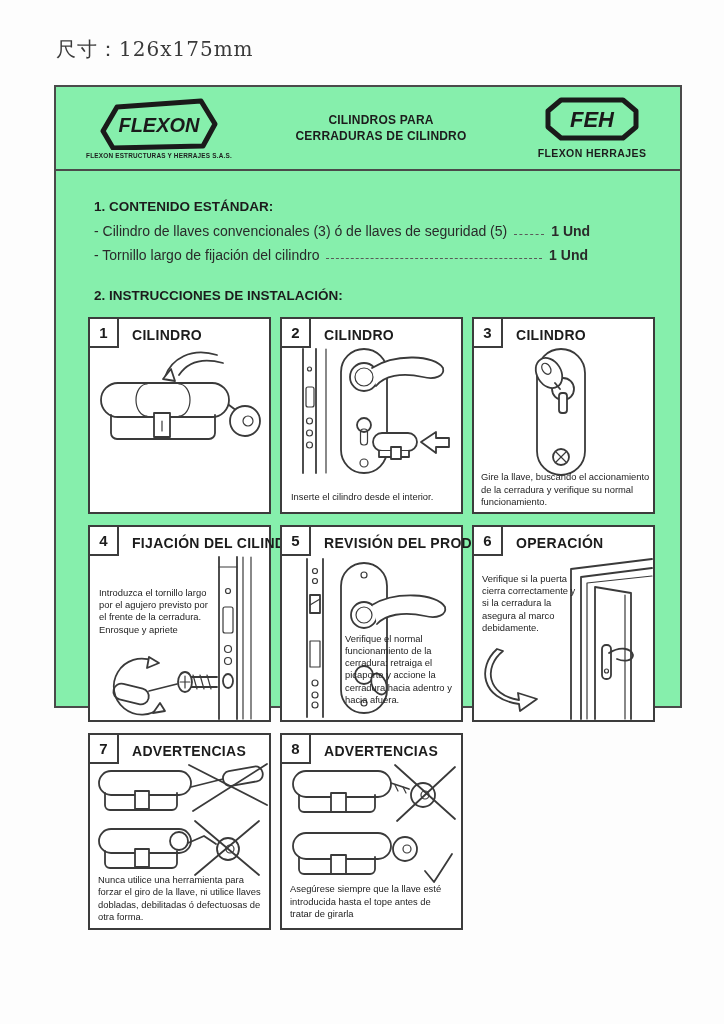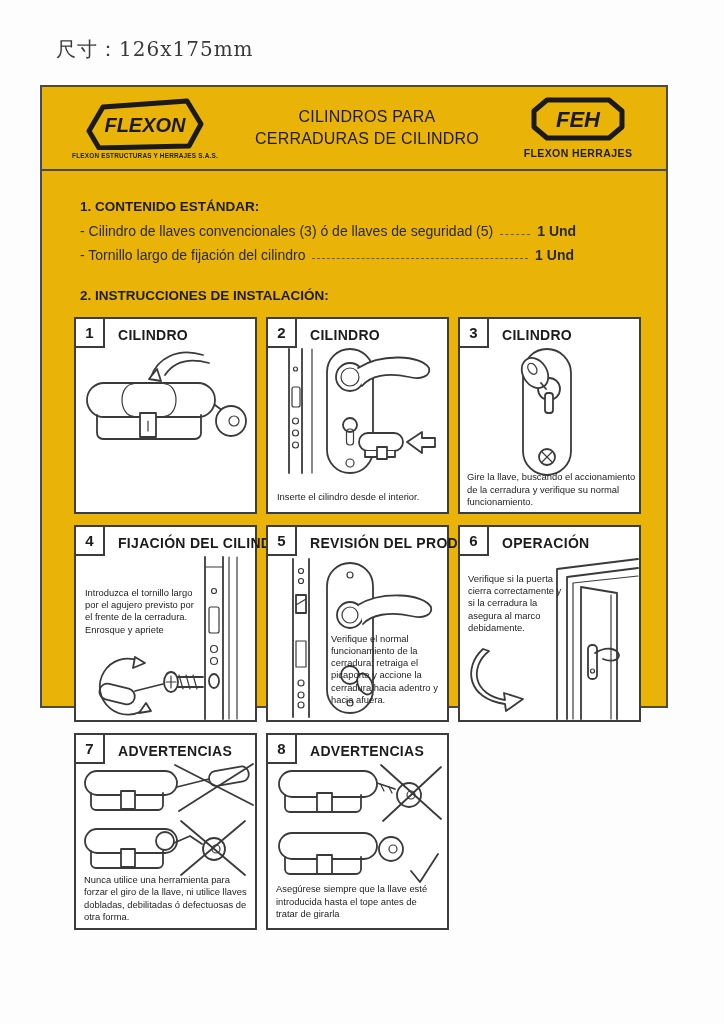--- a/index.html
+++ b/index.html
@@ -1,30 +1,30 @@
 <!DOCTYPE html>
 <html><head>
 <meta charset="utf-8">
 <style>
   * { margin:0; padding:0; box-sizing:border-box; }
   html,body { width:724px; height:1024px; background:#fdfdfd; font-family:"Liberation Sans", sans-serif; color:#222; }
   .page { position:relative; width:724px; height:1024px; overflow:hidden; }
 
   .size-label { position:absolute; left:56px; top:36px; font-family:"DejaVu Serif", serif; font-size:20px; color:#3a3a3a; letter-spacing:1px; }
 
-  .doc { position:absolute; left:40px; top:85px; width:628px; height:623px; border:2px solid #4a4a4a; background:#eab308; }
+  .doc { position:absolute; left:54px; top:85px; width:628px; height:623px; border:2px solid #4a4a4a; background:#86efac; }
 
   
   .doc-header { display:flex; align-items:center; height:84px; padding:0 24px 0 28px; border-bottom:2px solid #4a4a4a; }
   .brand { display:flex; flex-direction:column; align-items:center; }
   .brand-left { width:150px; }
   .brand-right { width:128px; }
   .brand-sub { font-size:6.4px; font-weight:bold; color:#1d1d1d; margin-top:2px; letter-spacing:.2px; white-space:nowrap; }
   .brand-sub-right { font-size:10.5px; font-weight:bold; color:#1d1d1d; margin-top:6px; letter-spacing:.4px; white-space:nowrap; }
-  .doc-title { flex:1; text-align:center; font-size:16px; font-weight:normal; color:#1c1c1c; line-height:1.35; letter-spacing:.2px; }
+  .doc-title { flex:1; text-align:center; font-size:12px; font-weight:bold; color:#1c1c1c; line-height:1.35; letter-spacing:.2px; }
 
   
   .sec1-heading { position:absolute; left:38px; top:112px; font-size:13.5px; font-weight:bold; color:#1c1c1c; }
   .contents-list { position:absolute; left:38px; top:136px; width:494px; }
   .content-row { display:flex; align-items:flex-end; font-size:14px; color:#2a2a2a; margin-bottom:8px; }
   .content-label { white-space:nowrap; }
   .leader { flex:1; border-bottom:1.7px dashed #5a5a5a; margin:0 7px 4px 7px; height:1px; min-width:30px; }
   .content-qty { white-space:nowrap; font-weight:bold; color:#2a2a2a; }
 
   

